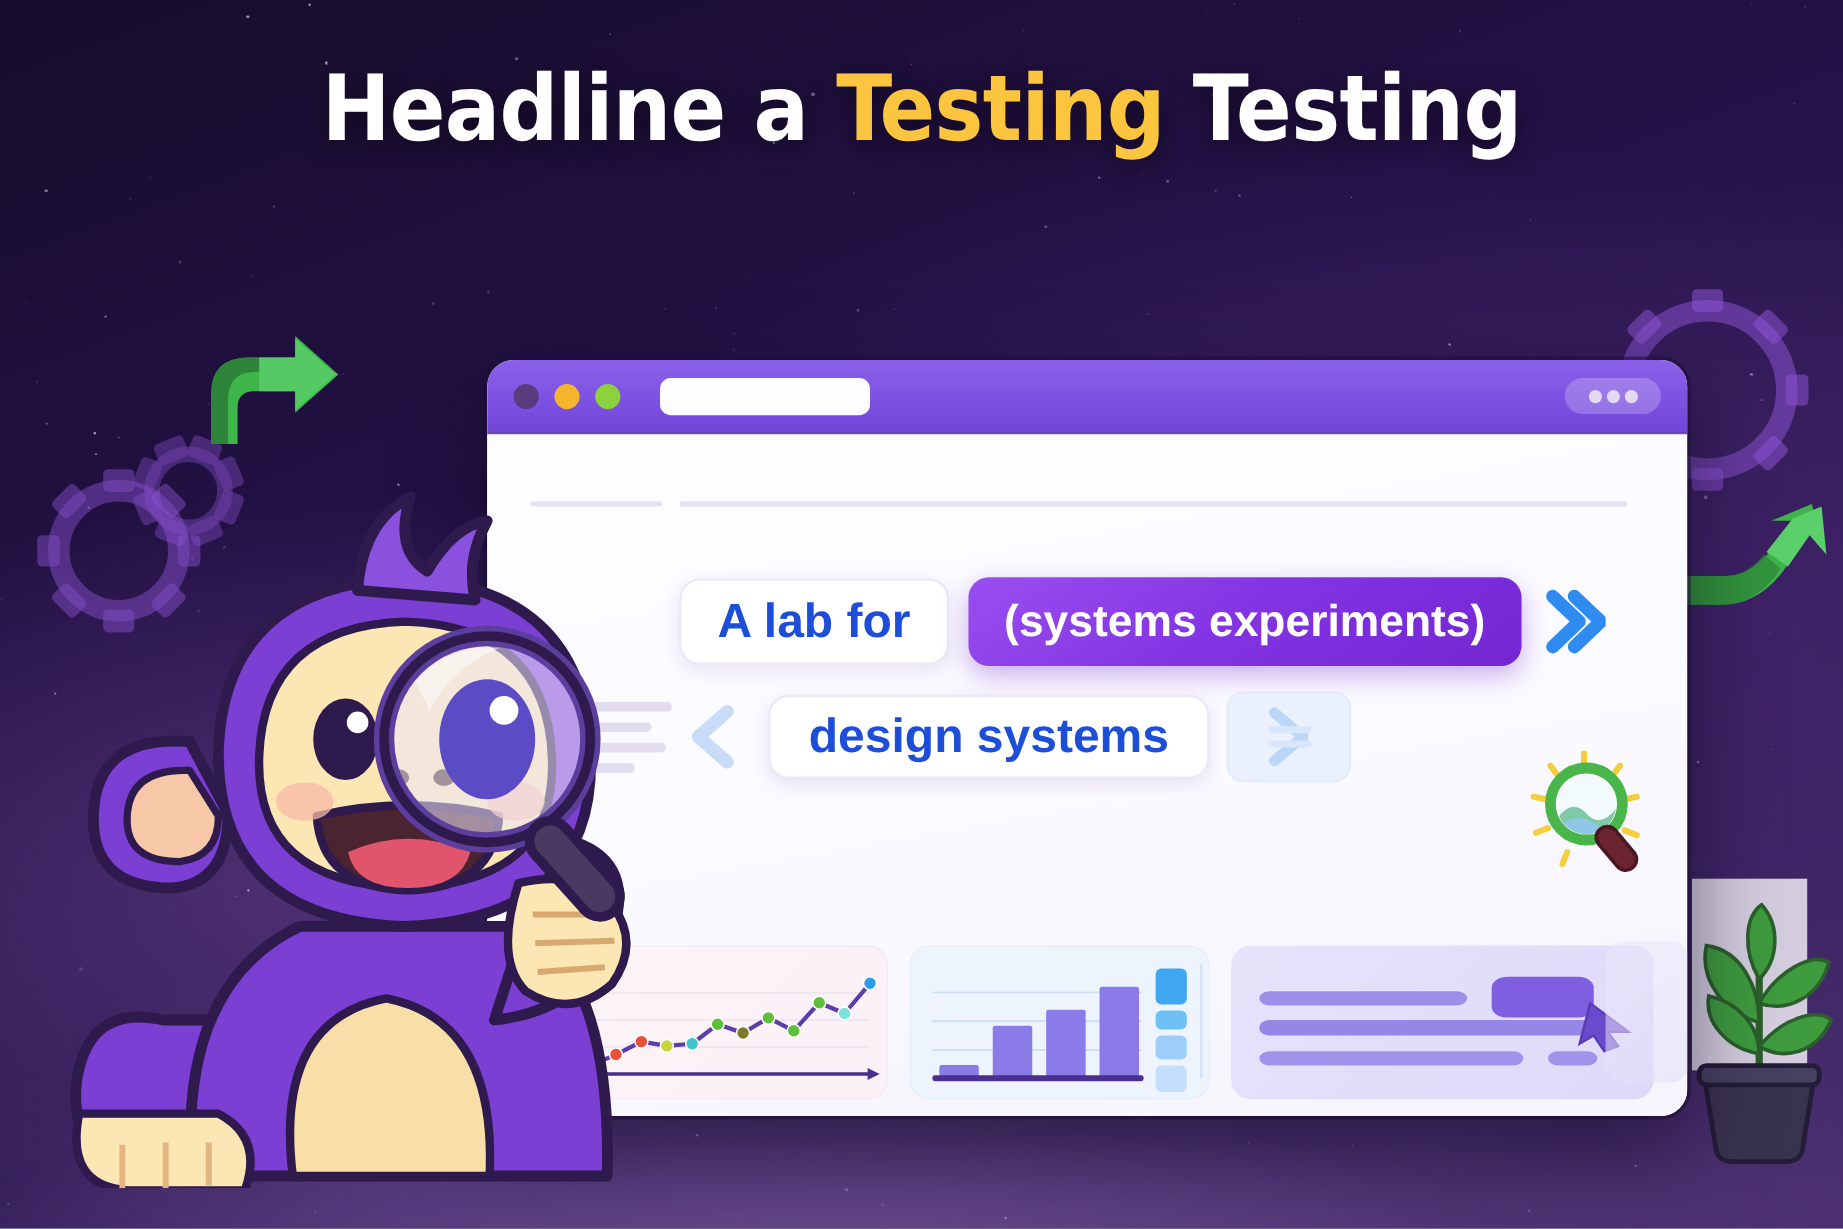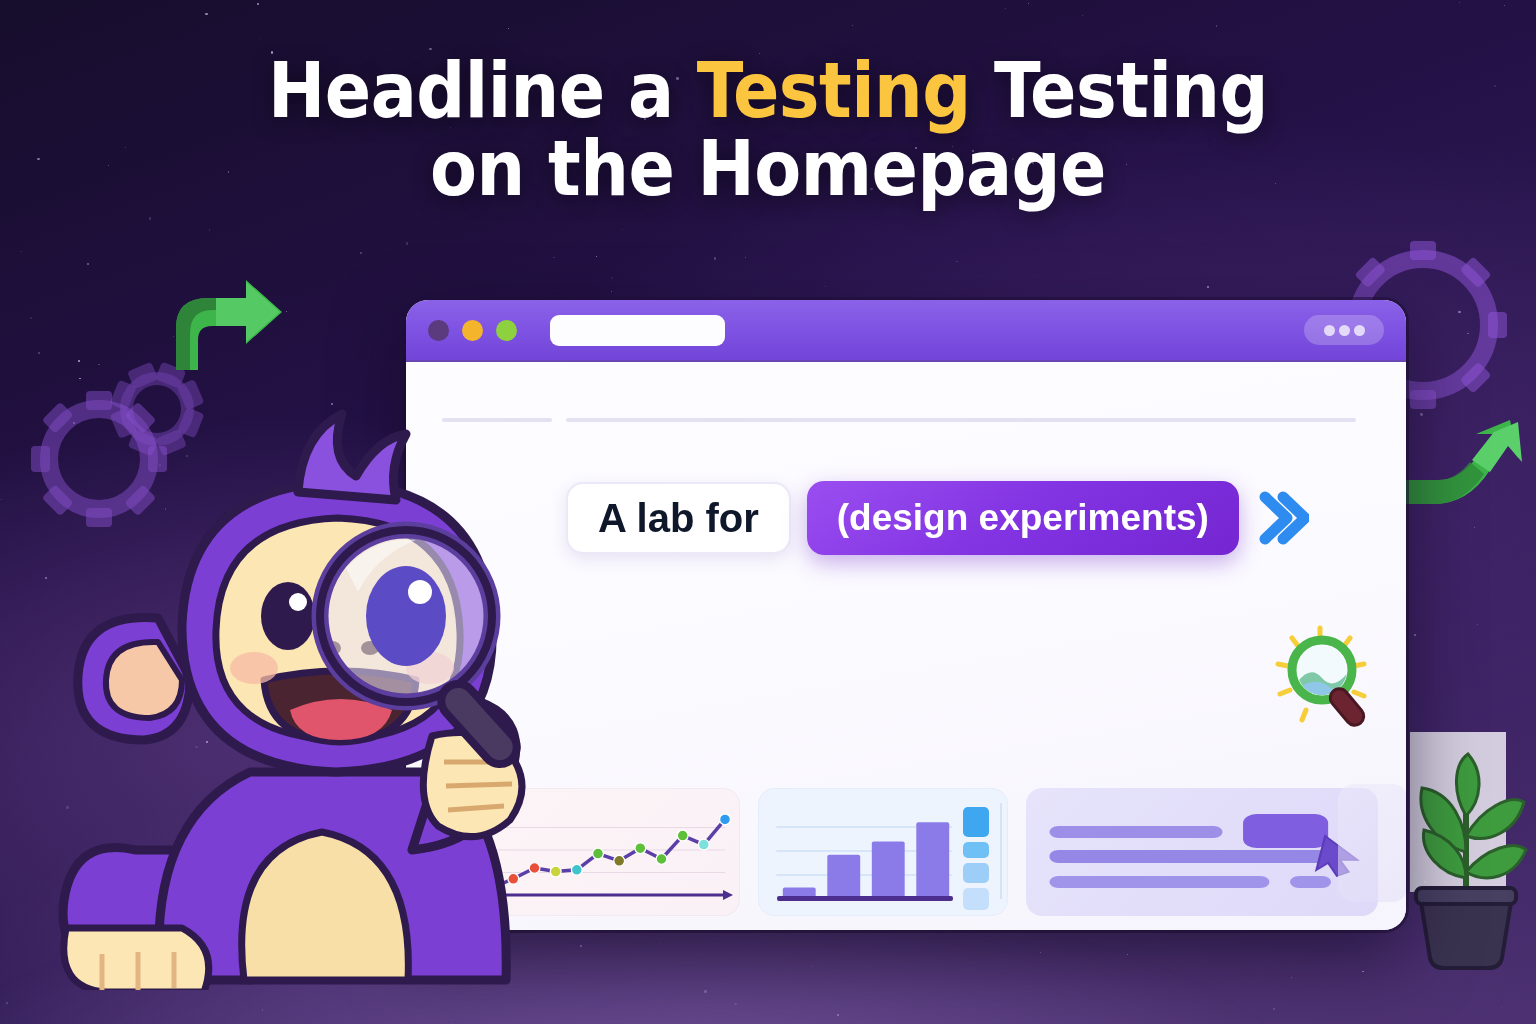--- a/index.html
+++ b/index.html
@@ -136,21 +136,21 @@
   #row-3 { padding-left:126px; }
 
   .pill {
     display:flex; align-items:center; justify-content:center;
     border-radius:17px;
     font-weight:800;
     white-space:nowrap;
   }
   .pill-light {
     background:#ffffff;
-    color:#0f172a;
+    color:#1d4ed8;
     border:2px solid #ece8f8;
     box-shadow: 0 5px 16px rgba(92,60,160,.13);
   }
   .pill-solid {
     background: linear-gradient(145deg,#9a4ef0 0%, #8233e2 50%, #7526d2 100%);
     color:#ffffff;
     box-shadow: 0 8px 22px rgba(108,41,199,.36);
   }
   #pill-static  { height:72px; padding:0 30px; font-size:40px; }
   #pill-dynamic { height:74px; padding:0 30px; font-size:37px; margin-left:16px; }
@@ -462,21 +462,20 @@
       <path d="M64 84 C50 60 52 32 66 22 C82 40 80 68 64 84 Z"></path>
     </g>
     <path d="M18 164 L110 164 L100 226 Q98 236 86 236 L42 236 Q30 236 28 226 Z" fill="#3A3350" stroke="#241D38" stroke-width="4"></path>
     <rect x="14" y="156" width="100" height="16" rx="6" fill="#474061" stroke="#241D38" stroke-width="4"></rect>
   </svg>
 
   <h1 id="headline">
     <span>
       <span>Headline a </span><span class="hl-accent">Testing</span><span> Testing</span>
     </span><br>
-    <span>on the Homepage</span>
   </h1>
 
   <div id="browser">
 
     <div id="browser-chrome">
       <span class="dot" id="dot-close"></span>
       <span class="dot" id="dot-minimize"></span>
       <span class="dot" id="dot-maximize"></span>
       <div id="url-bar"></div>
       <div id="chrome-spacer"></div>
@@ -489,28 +488,46 @@
 
     <div id="browser-body">
 
       <div class="skeleton-line" style="left:36px; top:56px; width:110px;"></div>
       <div class="skeleton-line" style="left:160px; top:56px; width:790px;"></div>
 
       <div id="rotator">
 
         <div class="rot-row" id="row-1">
           <div class="pill pill-light" id="pill-static">A lab for</div>
-          <div class="pill pill-solid" id="pill-dynamic">(design experiments)</div>
+          <div class="pill pill-solid" id="pill-dynamic">(systems experiments)</div>
           <svg class="chev" width="54" height="58" viewBox="0 0 54 58">
             <path d="M10 8 L32 29 L10 50" stroke="#2E8BF0" stroke-width="11" fill="none" stroke-linecap="round" stroke-linejoin="round"></path>
             <path d="M28 8 L50 29 L28 50" stroke="#2E8BF0" stroke-width="11" fill="none" stroke-linecap="round" stroke-linejoin="round"></path>
           </svg>
         </div>
 
 
+        <div class="rot-row" id="row-3" style="padding-left:0">
+          <div id="ph-lines">
+            <span style="width:100%"></span>
+            <span style="width:86%"></span>
+            <span style="width:96%"></span>
+            <span style="width:74%"></span>
+          </div>
+          <svg class="chev left" width="50" height="58" viewBox="0 0 50 58">
+            <path d="M36 8 L12 29 L36 50" stroke="#C8DCF8" stroke-width="11" fill="none" stroke-linecap="round" stroke-linejoin="round"></path>
+          </svg>
+          <div class="pill pill-light" id="pill-design">design systems</div>
+          <div id="ph-rightbox">
+            <svg width="56" height="52" viewBox="0 0 56 52">
+              <path d="M16 6 L40 26 L16 46" stroke="#BBD6F6" stroke-width="9" fill="none" stroke-linecap="round" stroke-linejoin="round"></path>
+              <path d="M14 20 L44 20 M14 32 L44 32" stroke="#D7E6FB" stroke-width="6" stroke-linecap="round"></path>
+            </svg>
+          </div>
+        </div>
       </div>
 
       <div id="widgets">
 
         <div class="widget" id="widget-line">
           <svg id="svg-line" width="300" height="128" viewBox="0 0 300 128">
               <line x1="30" y1="83.5" x2="284" y2="83.5" stroke="#E8D9E4" stroke-width="1"></line>
               <line x1="30" y1="61" x2="284" y2="61" stroke="#E8D9E4" stroke-width="1"></line>
               <line x1="30" y1="38.5" x2="284" y2="38.5" stroke="#E8D9E4" stroke-width="1"></line>
               <line x1="30" y1="10" x2="30" y2="106" stroke="#4B2E8E" stroke-width="3"></line>

